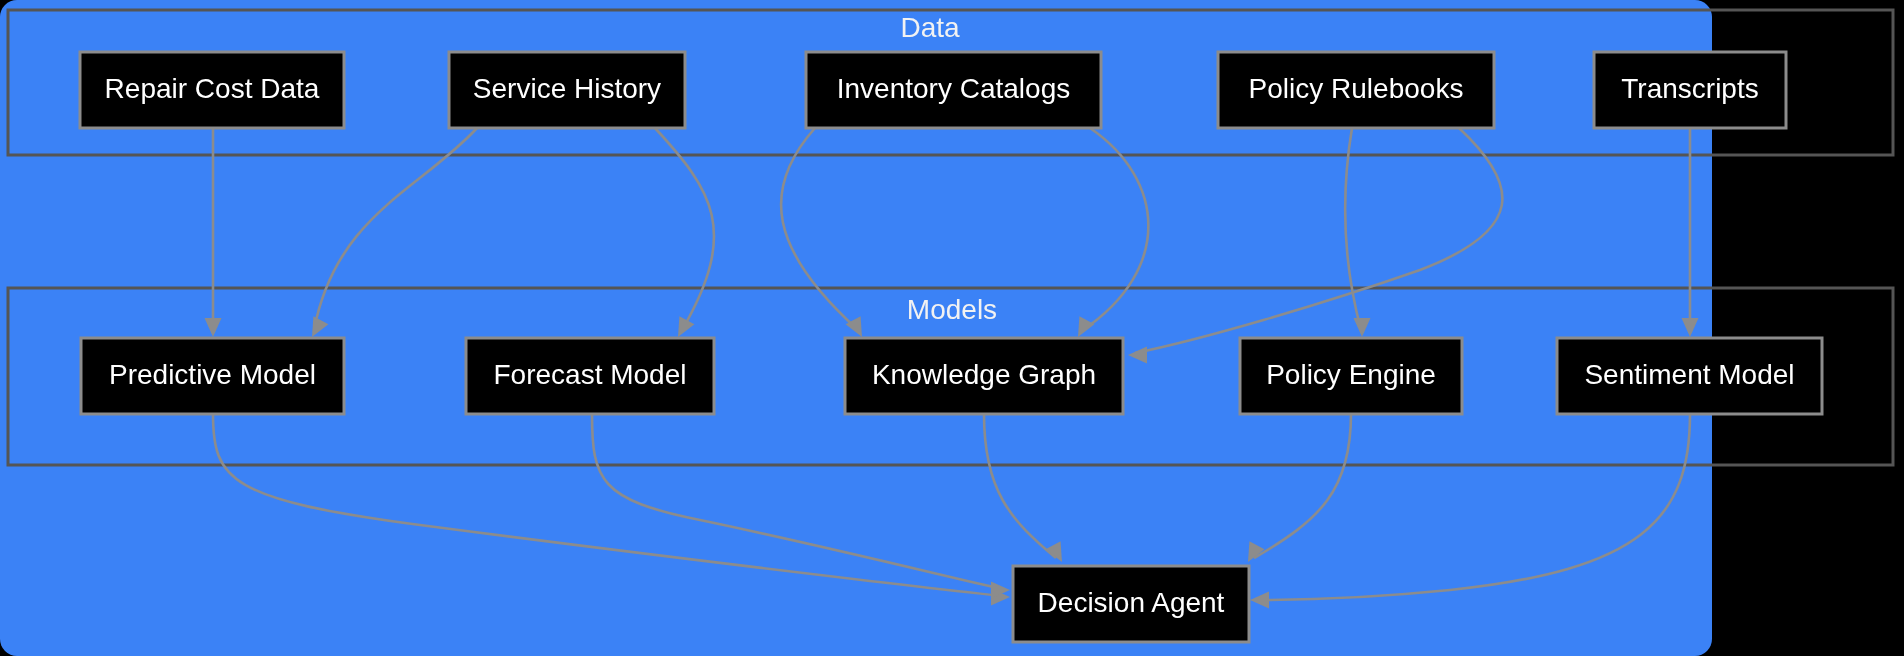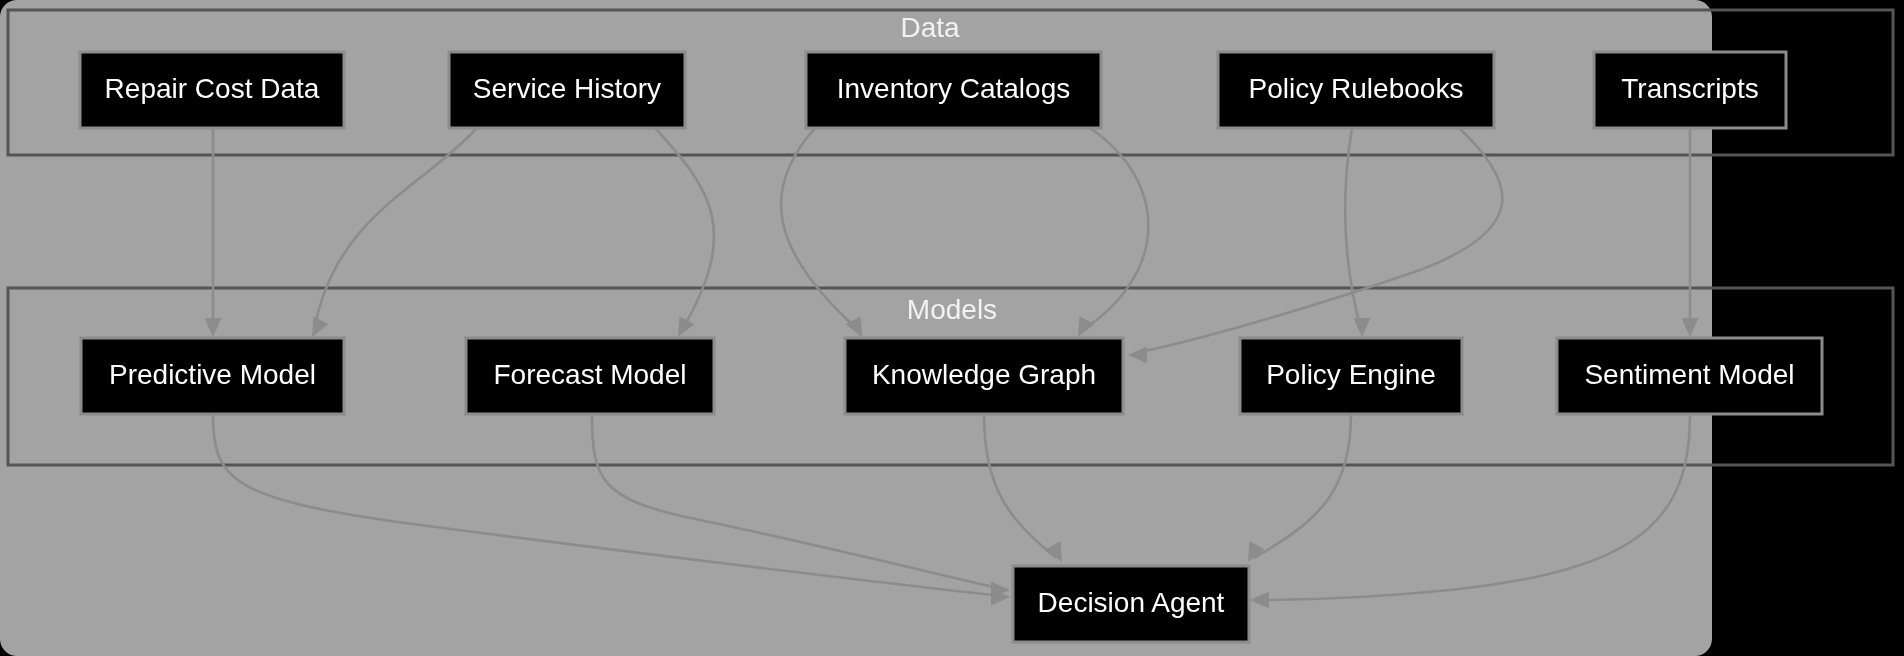--- a/index.html
+++ b/index.html
@@ -10,21 +10,21 @@
   body {
     width: 1904px;
     height: 656px;
     overflow: hidden;
     font-family: "Liberation Sans", sans-serif;
   }
   #diagram-root {
     position: relative;
     width: 1712px;
     height: 656px;
-    background: #a3a3a3;
+    background: #3b82f6;
     border-radius: 17px;
   }
   svg#flow-svg {
     position: absolute;
     top: 0;
     left: 0;
     width: 1904px;
     height: 656px;
     display: block;
   }

